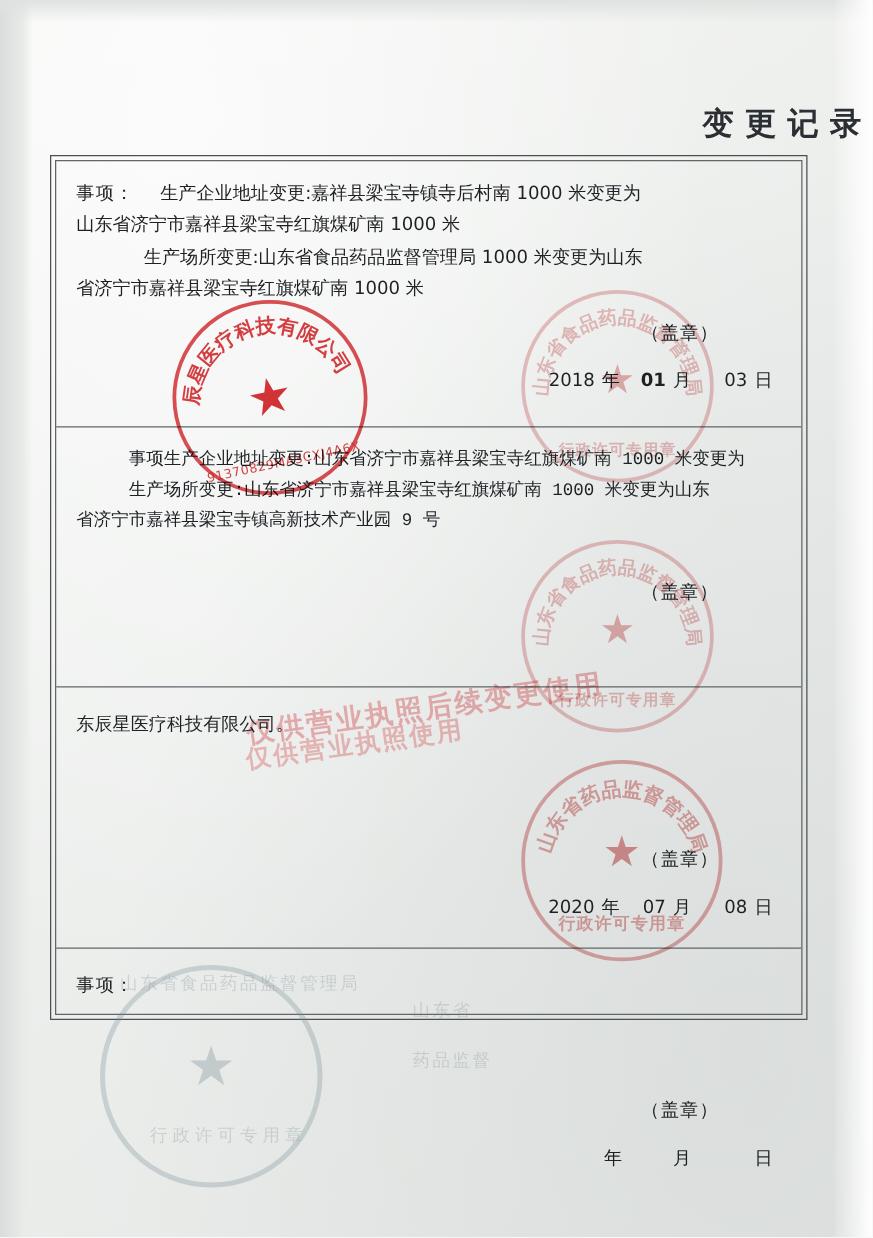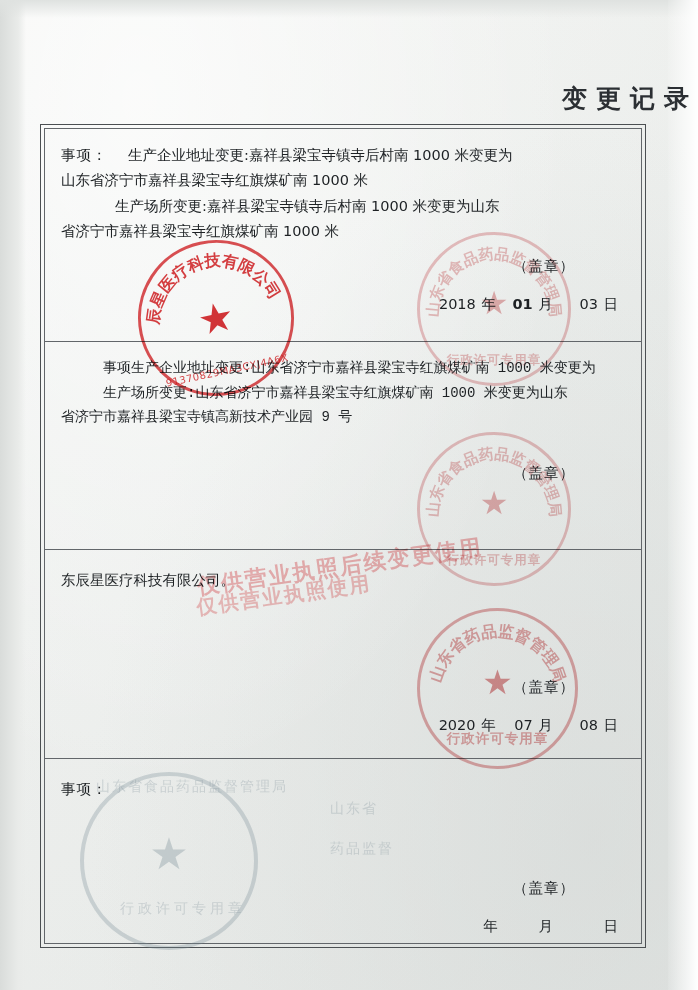--- a/index.html
+++ b/index.html
@@ -61,21 +61,21 @@
     font-weight: bold;
     letter-spacing: 9px;
     color: #2b2f33;
   }
 
   .table-outer {
     position: absolute;
     left: 40px;
     top: 124px;
     width: 606px;
-    height: 824px;
+    height: 692px;
     border: 1px solid #4b4f52;
     box-sizing: border-box;
   }
   .table-inner {
     position: absolute;
     left: 3px;
     top: 3px;
     right: 3px;
     bottom: 3px;
     border: 1px solid #62666a;
@@ -268,21 +268,21 @@
   <div class="table-outer">
     <div class="table-inner">
 
       <div class="row" style="top:0; height:213px;">
         <div class="cell-body">
           <p class="para">
             <span class="label">事项：</span>
             <span class="txt" style="padding-left:16px;">生产企业地址变更:嘉祥县梁宝寺镇寺后村南 1000 米变更为</span>
           </p>
           <p class="para">山东省济宁市嘉祥县梁宝寺红旗煤矿南 1000 米</p>
-          <p class="para-indent">生产场所变更:嘉祥县梁宝寺镇寺后村南 1000 米变更为山东</p>
+          <p class="para-indent">生产场所变更:山东省食品药品监督管理局 1000 米变更为山东</p>
           <p class="para">省济宁市嘉祥县梁宝寺红旗煤矿南 1000 米</p>
         </div>
         <div class="seal-label" style="right:66px; top:128px;">（盖章）</div>
         <div class="date-line" style="right:22px; top:166px;">
           <span class="num">2018</span>
           <span>年</span>
           <span class="num" style="padding-left:10px;font-weight:bold;">01</span>
           <span>月</span>
           <span class="num" style="padding-left:20px;">03</span>
           <span>日</span>

